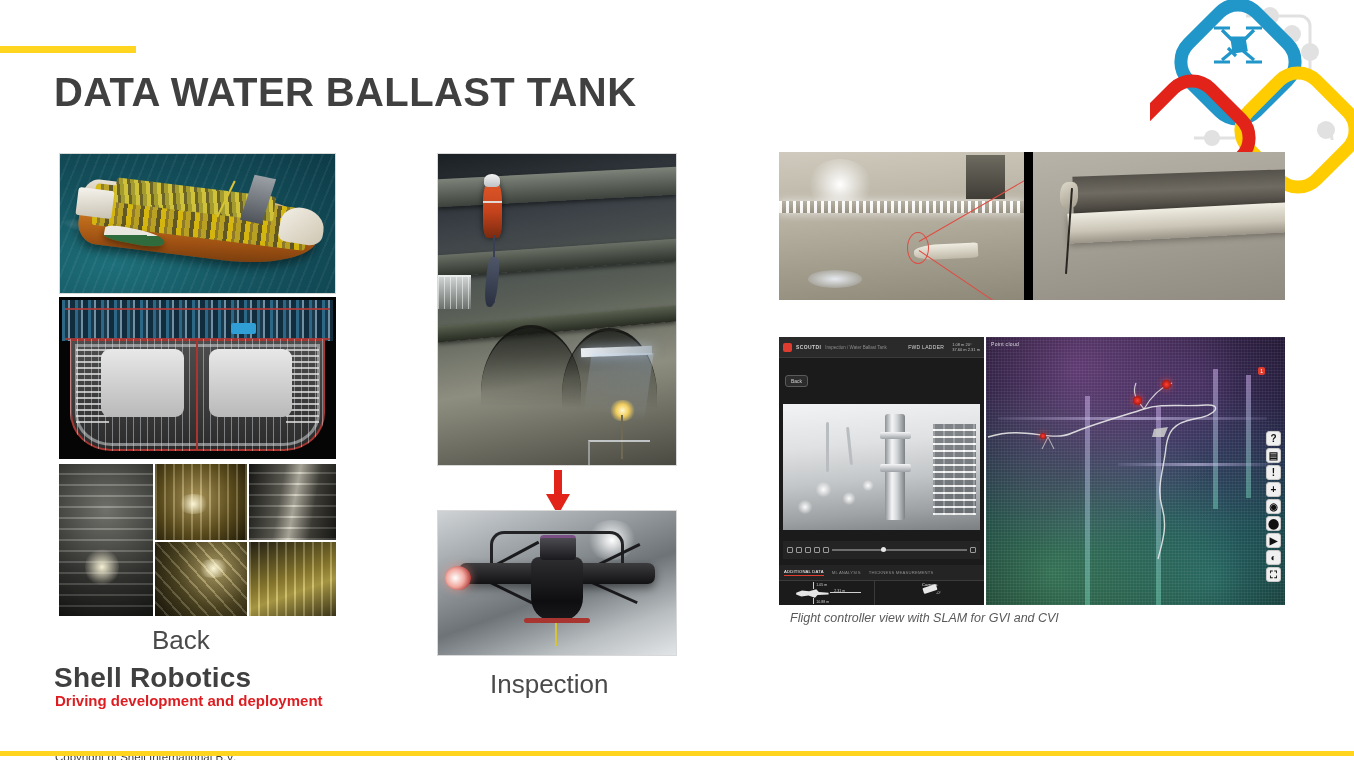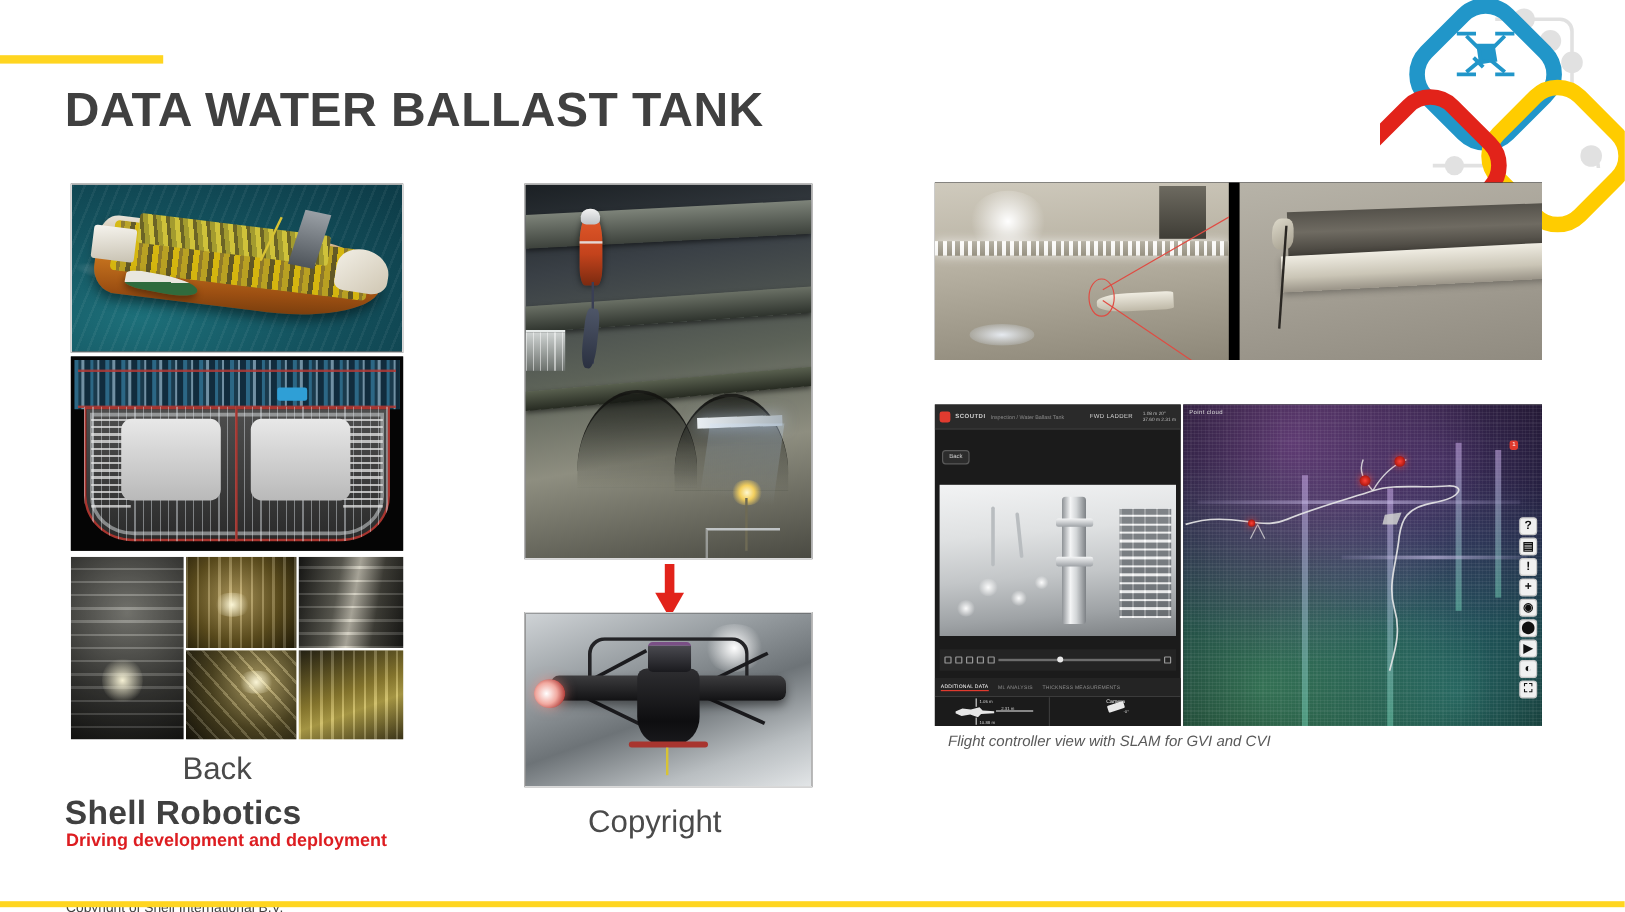--- a/index.html
+++ b/index.html
@@ -803,20 +803,20 @@
       <div class="pc-btn">⬤</div>
       <div class="pc-btn">▶</div>
       <div class="pc-btn">◐</div>
       <div class="pc-btn">⛶</div>
     </div>
   </div>
 
   <div class="caption" id="caption-flight">Flight controller view with SLAM for GVI and CVI</div>
 
   <div class="section-label" id="label-scope">Back</div>
-  <div class="section-label" id="label-technology">Copyright</div>
+  <div class="section-label" id="label-technology">Inspection</div>
 
   <div id="footer-tagline">Driving development and deployment</div>
   <div id="footer-brand">Shell Robotics</div>
   <div id="footer-copyright">Copyright of Shell International B.V.</div>
 
   <div class="bottom-rule"></div>
 </div>
 
 </body></html>

